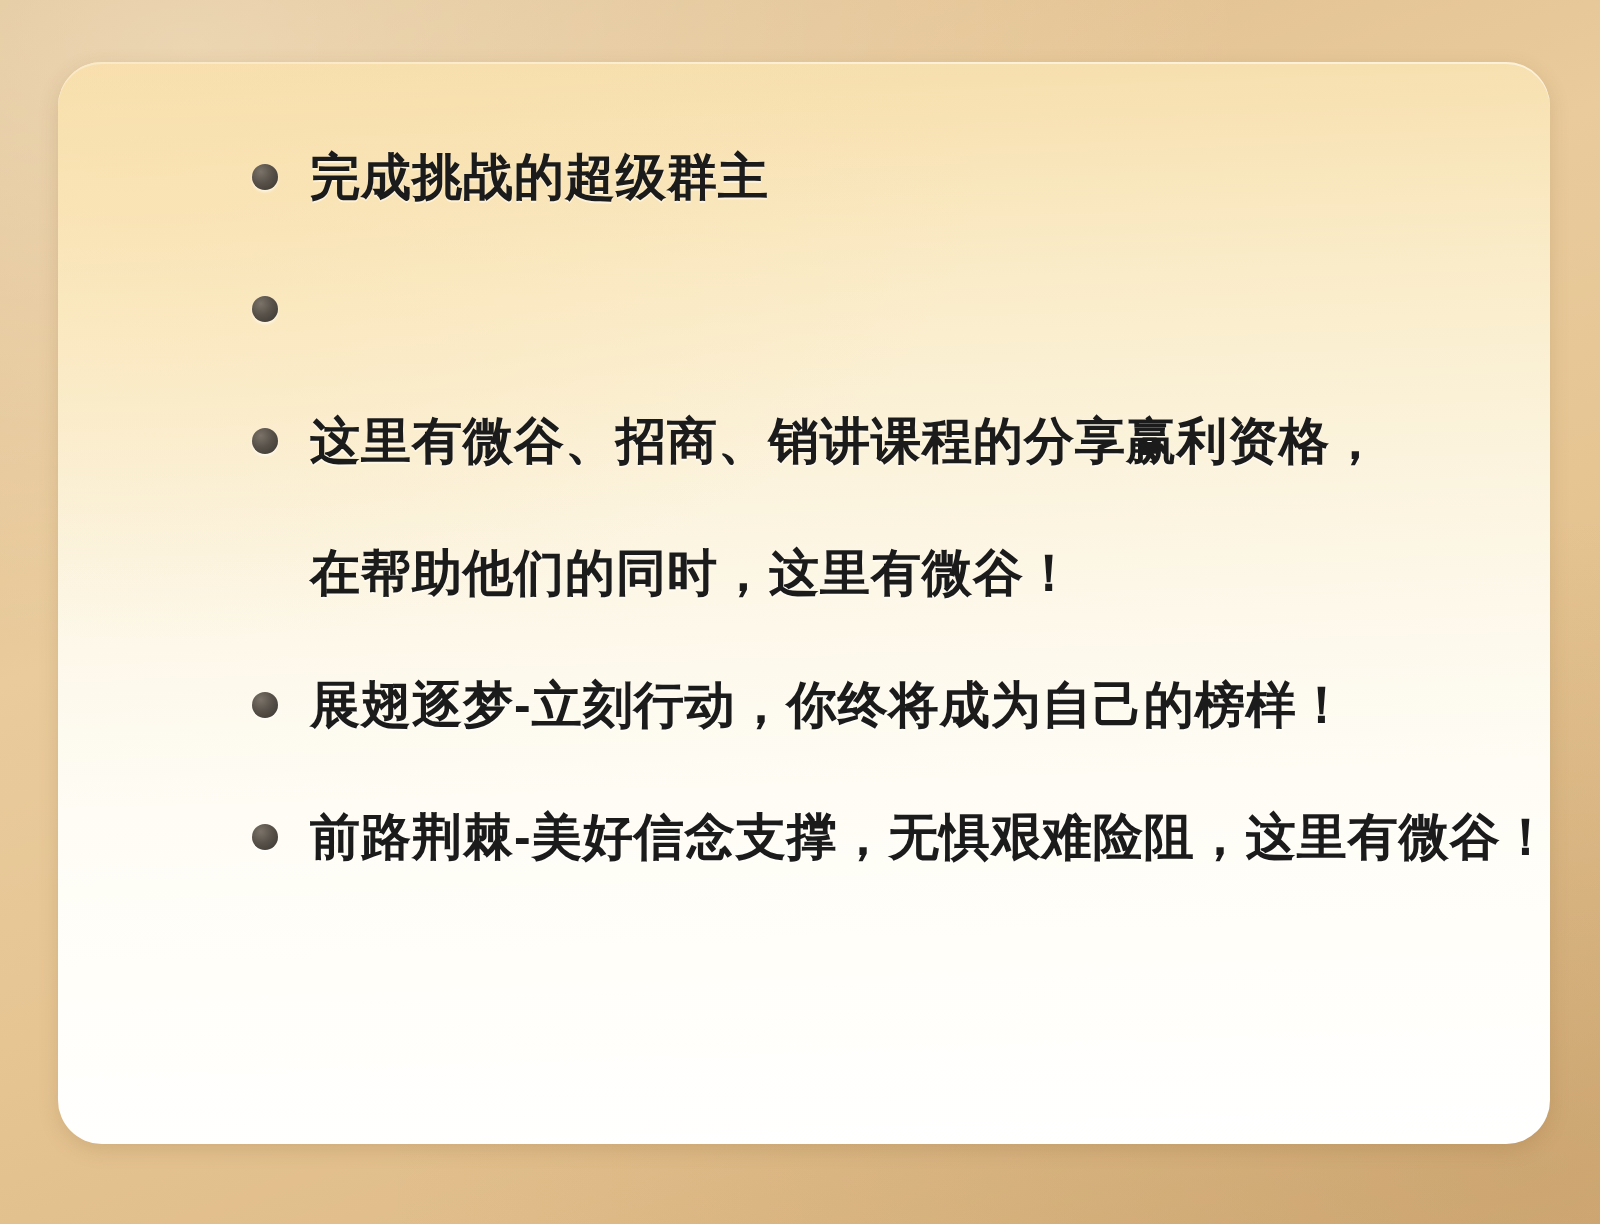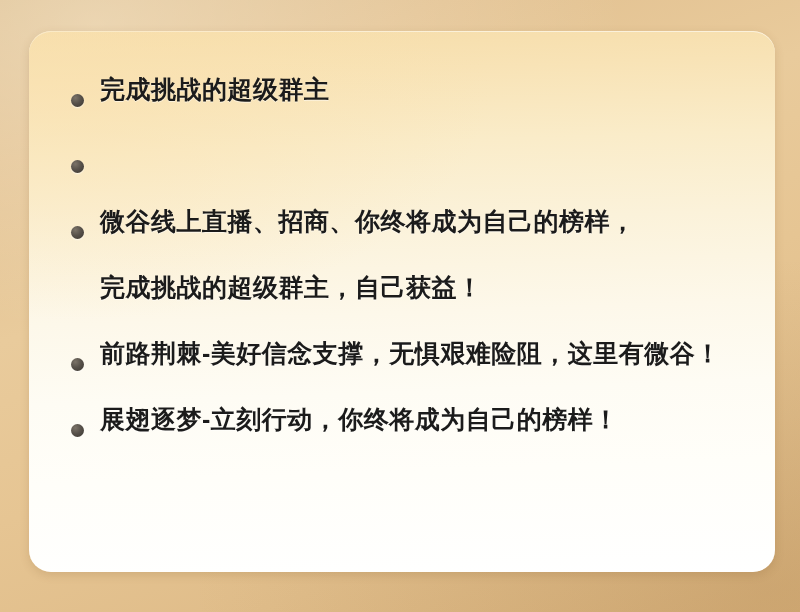--- a/index.html
+++ b/index.html
@@ -83,22 +83,22 @@
     top: 40px;
     right: 0;
     z-index: 2;
     padding: 0;
     margin: 0;
     list-style: none;
   }
 
   .row {
     display: flex;
-    align-items: flex-end;
-    padding-left: 42px;
+    align-items: flex-start;
+    padding-left: 97px;
     padding-right: 24px;
     min-height: 36px;
     margin-bottom: 30px;
   }
   .row.cont {
     margin-bottom: 30px;
   }
 
   .bullet-dot {
     flex: 0 0 auto;
@@ -139,35 +139,35 @@
         <span class="bullet-dot"></span>
         <span class="row-text">完成挑战的超级群主</span>
       </li>
 
       <li class="row">
         <span class="bullet-dot"></span>
       </li>
 
       <li class="row">
         <span class="bullet-dot"></span>
-        <span class="row-text">微谷线上直播、招商、你终将成为自己的榜样，</span>
+        <span class="row-text">这里有微谷、招商、销讲课程的分享赢利资格，</span>
       </li>
 
       <li class="row cont">
         <span class="bullet-dot spacer"></span>
-        <span class="row-text">完成挑战的超级群主，自己获益！</span>
+        <span class="row-text">在帮助他们的同时，这里有微谷！</span>
+      </li>
+
+      <li class="row">
+        <span class="bullet-dot"></span>
+        <span class="row-text">展翅逐梦-立刻行动，你终将成为自己的榜样！</span>
       </li>
 
       <li class="row">
         <span class="bullet-dot"></span>
         <span class="row-text">前路荆棘-美好信念支撑，无惧艰难险阻，这里有微谷！</span>
-      </li>
-
-      <li class="row">
-        <span class="bullet-dot"></span>
-        <span class="row-text">展翅逐梦-立刻行动，你终将成为自己的榜样！</span>
       </li>
 
 
     </ul>
 
   </div>
 </div>
 
 </body></html>

